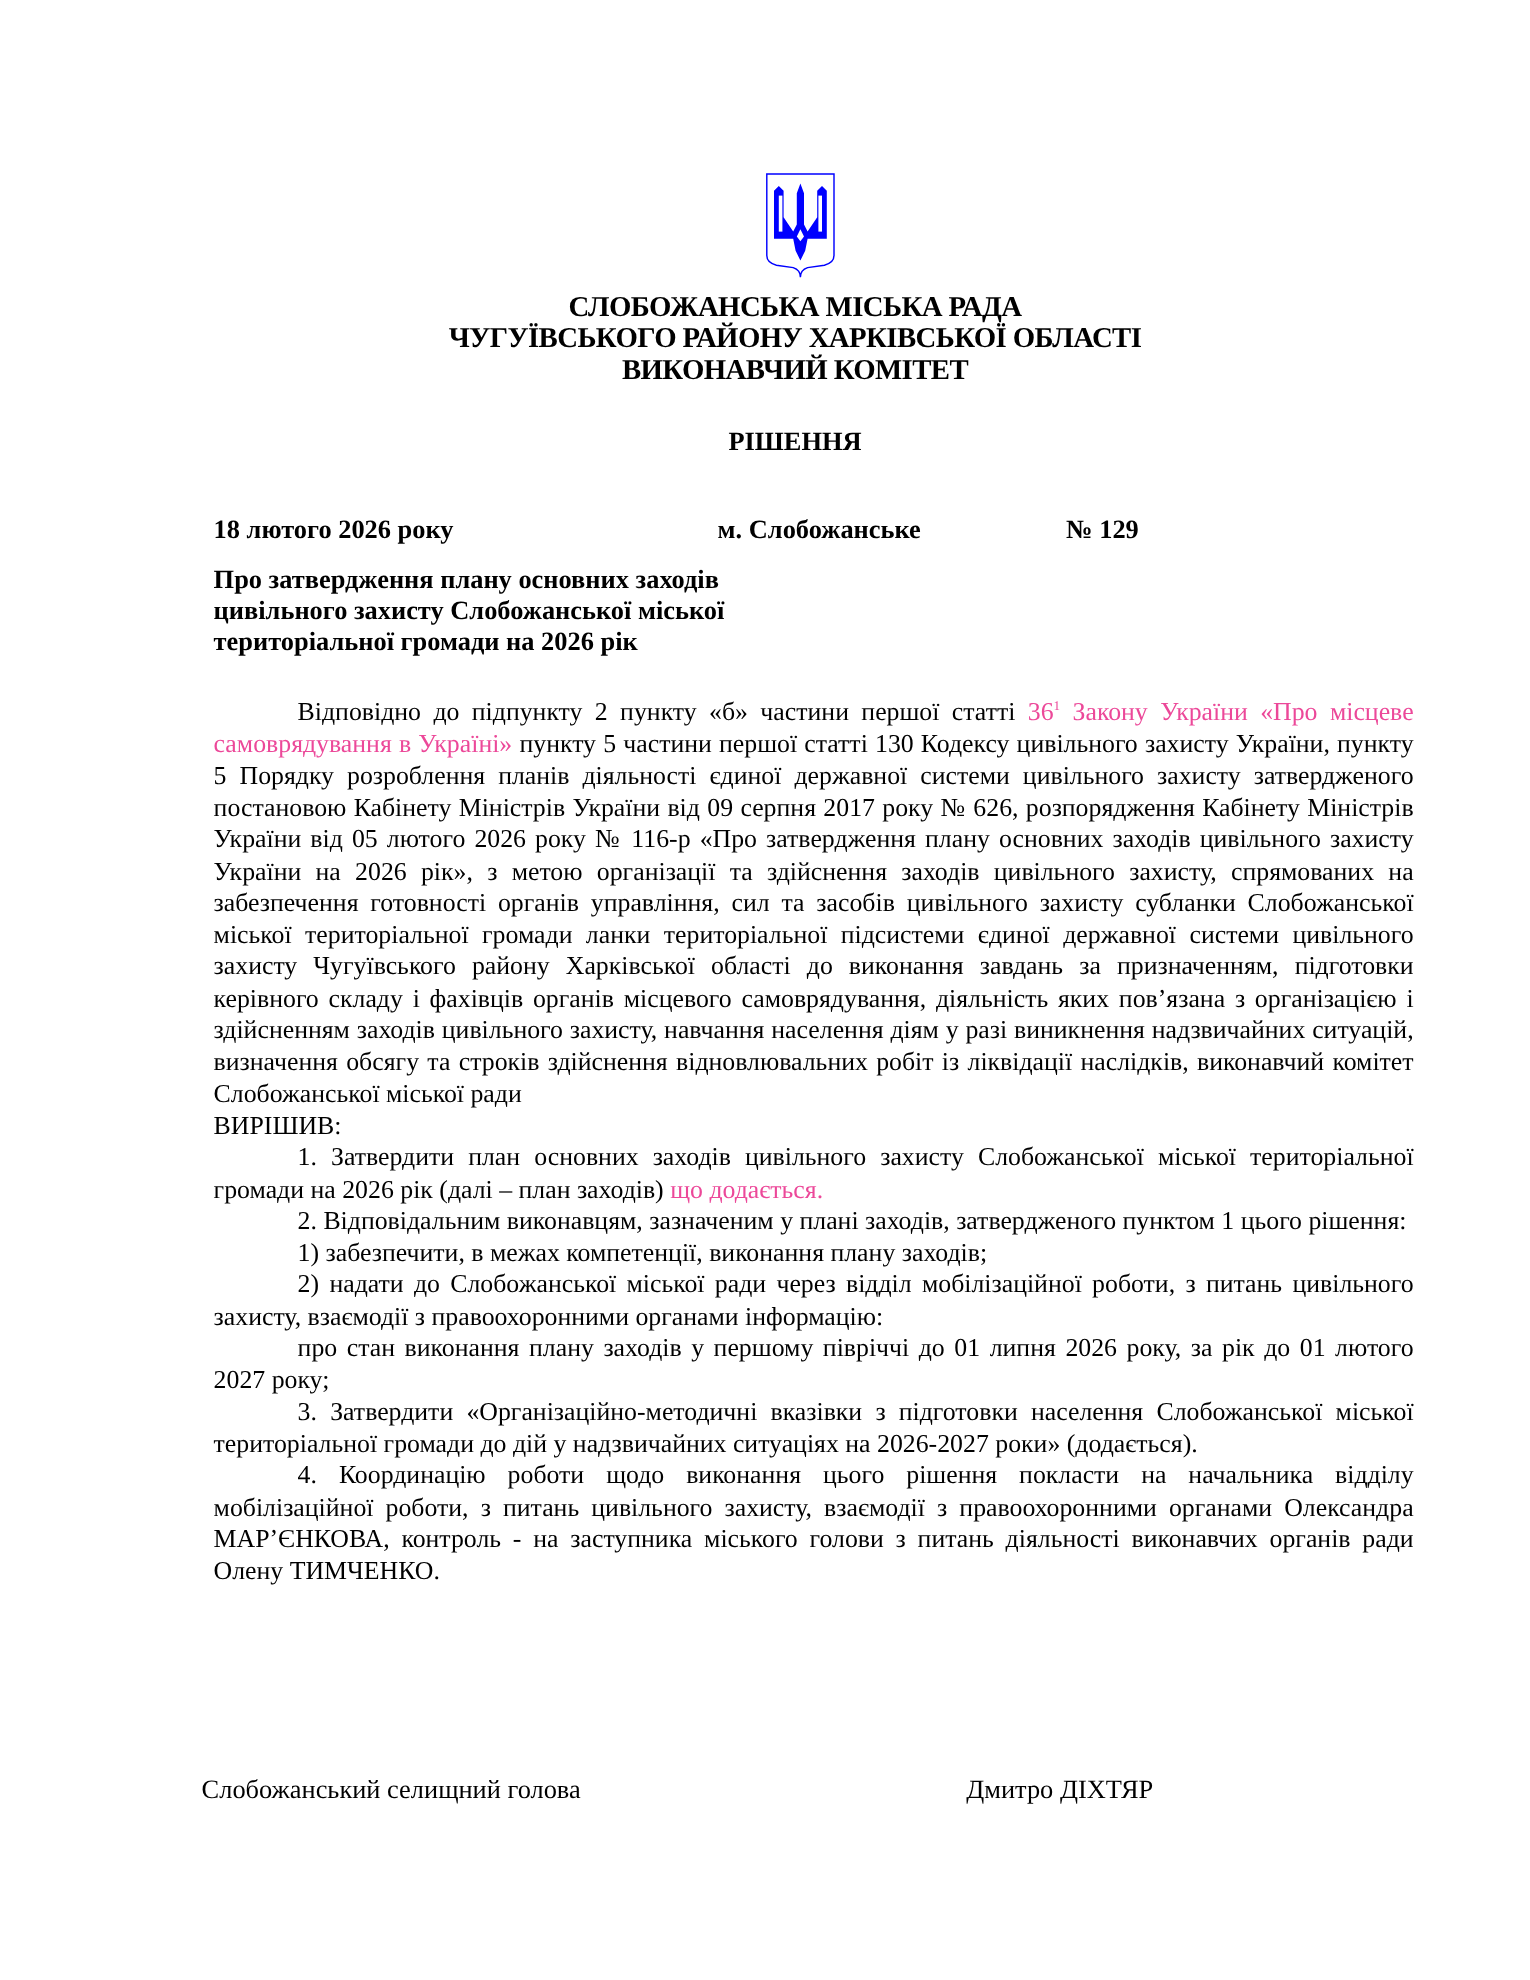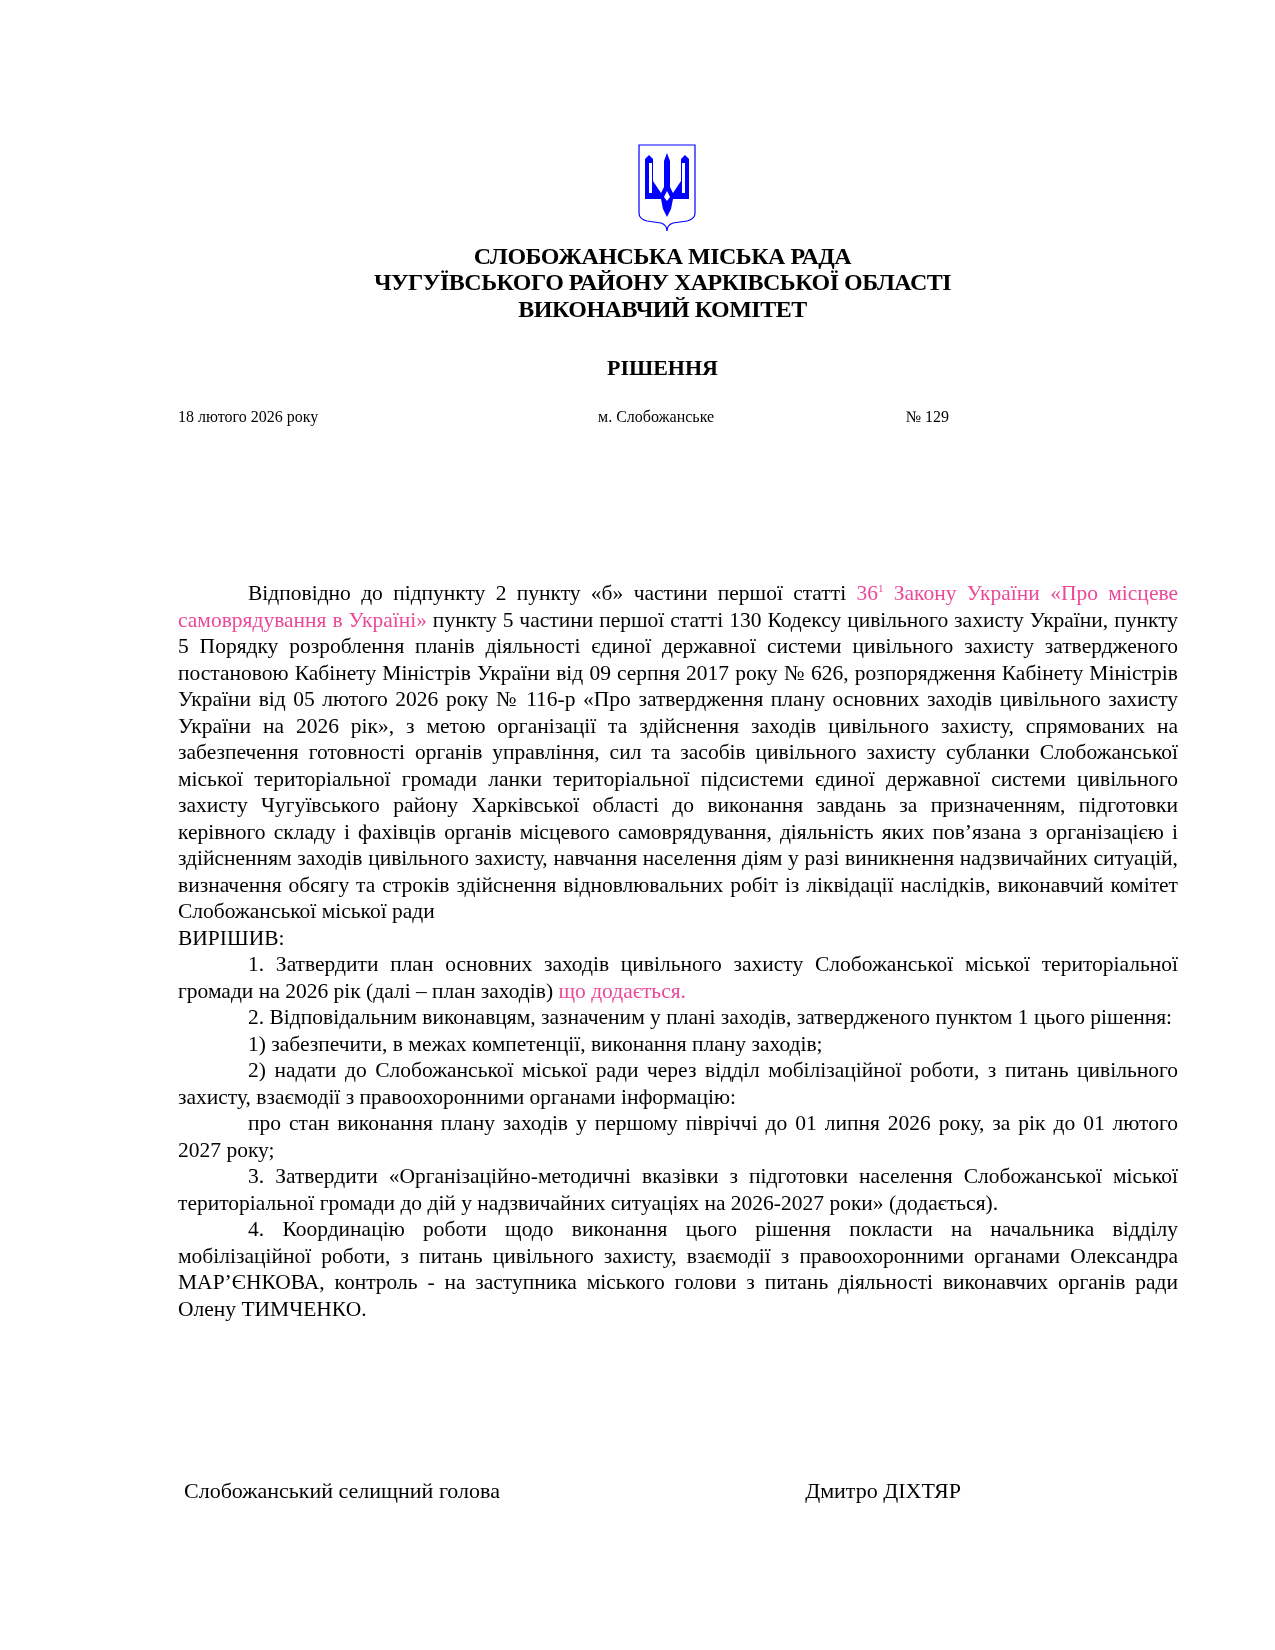--- a/index.html
+++ b/index.html
@@ -7,32 +7,32 @@
          font-family: "Liberation Serif", "DejaVu Serif", serif; color: #000; }
   .page { position: absolute; left: 0; top: 0; width: 1053px; height: 1650px; }
   .emblem { position: absolute; left: 637px; top: 143px; width: 60px; height: 90px; }
   .header { position: absolute; left: 0; width: 1325px; text-align: center; font-weight: bold;
             font-size: 24px; line-height: 26px; letter-spacing: -0.5px; }
   .h1 { top: 243px; }
   .h2 { top: 269px; }
   .h3 { top: 296px; }
   .decision { position: absolute; left: 0; width: 1325px; top: 355px; text-align: center;
               font-weight: bold; font-size: 22px; }
-  .meta-row { position: absolute; top: 408px; font-size: 16px; }
+  .meta-row { position: absolute; top: 428px; font-size: 22px; font-weight: bold; }
   .meta-date { left: 178px; }
   .meta-place { left: 598px; }
   .meta-num { right: 104px; }
   .subject { position: absolute; left: 178px; top: 470px; font-weight: bold; font-size: 22px; line-height: 26px; }
   .body { position: absolute; left: 178px; width: 1000px; top: 580px; font-size: 21.5px; line-height: 26.5px; text-align: justify; }
   .body p { margin: 0; }
   .indent { text-indent: 70px; }
   .grey { color: #ec4899; }
   sup { font-size: 11px; vertical-align: super; line-height: 0; }
   .sig { position: absolute; top: 1478px; font-size: 22px; }
-  .sig-left { left: 184px; text-align: center; }
+  .sig-left { left: 168px; text-align: center; }
   .sig-right { right: 92px; }
 </style>
 </head>
 <body>
 
 <div class="page">
 
   <svg class="emblem" viewBox="0 0 60 90">
     <path d="M2 2 H58 V70 Q58 76 50 78 L36 80 Q30 82 30 88 Q30 82 24 80 L10 78 Q2 76 2 70 Z" fill="none" stroke="#0000ff" stroke-width="1.2"></path>
     <path d="M30 10 L33 18 L33 44 L36 50 L44 38 L44 16 L48 12 L52 16 L52 56 L36 56 L34 66 L30 74 L26 66 L24 56 L8 56 L8 16 L12 12 L16 16 L16 38 L24 50 L27 44 L27 18 Z" fill="#0000ff"></path>
@@ -44,20 +44,25 @@
   <div class="header h1">СЛОБОЖАНСЬКА МІСЬКА РАДА</div>
   <div class="header h2">ЧУГУЇВСЬКОГО РАЙОНУ ХАРКІВСЬКОЇ ОБЛАСТІ</div>
   <div class="header h3">ВИКОНАВЧИЙ   КОМІТЕТ</div>
 
   <div class="decision">РІШЕННЯ</div>
 
   <div class="meta-row meta-date">18 лютого 2026 року</div>
   <div class="meta-row meta-place">м. Слобожанське</div>
   <div class="meta-row meta-num">№ 129</div>
 
+  <div class="subject">
+    <div>Про затвердження плану основних заходів</div>
+    <div>цивільного захисту Слобожанської міської</div>
+    <div>територіальної громади на 2026 рік</div>
+  </div>
 
   <div class="body">
     <p class="indent"><span>Відповідно до підпункту 2 пункту «б» частини  першої статті </span><span class="grey">36</span><sup class="grey">1</sup><span class="grey"> Закону України «Про місцеве самоврядування в Україні»</span><span> пункту 5 частини першої статті 130 Кодексу цивільного захисту України, пункту 5 Порядку розроблення планів діяльності єдиної державної системи цивільного захисту затвердженого постановою Кабінету Міністрів України від 09 серпня 2017 року № 626,  розпорядження Кабінету Міністрів України від 05 лютого 2026 року № 116-р «Про затвердження плану основних заходів цивільного захисту України на 2026 рік», з метою організації та здійснення заходів цивільного захисту, спрямованих на забезпечення готовності органів управління, сил та засобів цивільного захисту субланки Слобожанської міської територіальної громади ланки територіальної підсистеми єдиної державної системи цивільного захисту Чугуївського району Харківської області до виконання завдань за призначенням, підготовки керівного складу і фахівців органів місцевого самоврядування, діяльність яких пов’язана з організацією і здійсненням заходів цивільного захисту, навчання населення діям у разі виникнення надзвичайних ситуацій, визначення обсягу та строків здійснення відновлювальних робіт із ліквідації наслідків, виконавчий комітет Слобожанської міської ради</span></p>
     <p>ВИРІШИВ:</p>
     <p class="indent"><span>1. Затвердити план основних заходів цивільного захисту Слобожанської міської територіальної громади на 2026 рік (далі – план заходів)</span><span class="grey"> що додається.</span></p>
     <p class="indent">2. Відповідальним виконавцям, зазначеним у плані заходів, затвердженого пунктом 1 цього рішення:</p>
     <p class="indent">1) забезпечити, в межах компетенції, виконання плану заходів;</p>
     <p class="indent">2) надати до Слобожанської міської ради через відділ мобілізаційної роботи, з питань цивільного захисту, взаємодії з правоохоронними органами інформацію:</p>
     <p class="indent">про стан виконання плану заходів у першому півріччі до 01 липня 2026 року, за рік до 01 лютого 2027 року;</p>
     <p class="indent">3. Затвердити «Організаційно-методичні вказівки з підготовки населення Слобожанської міської територіальної громади до дій у надзвичайних ситуаціях на 2026-2027 роки» (додається).</p>

